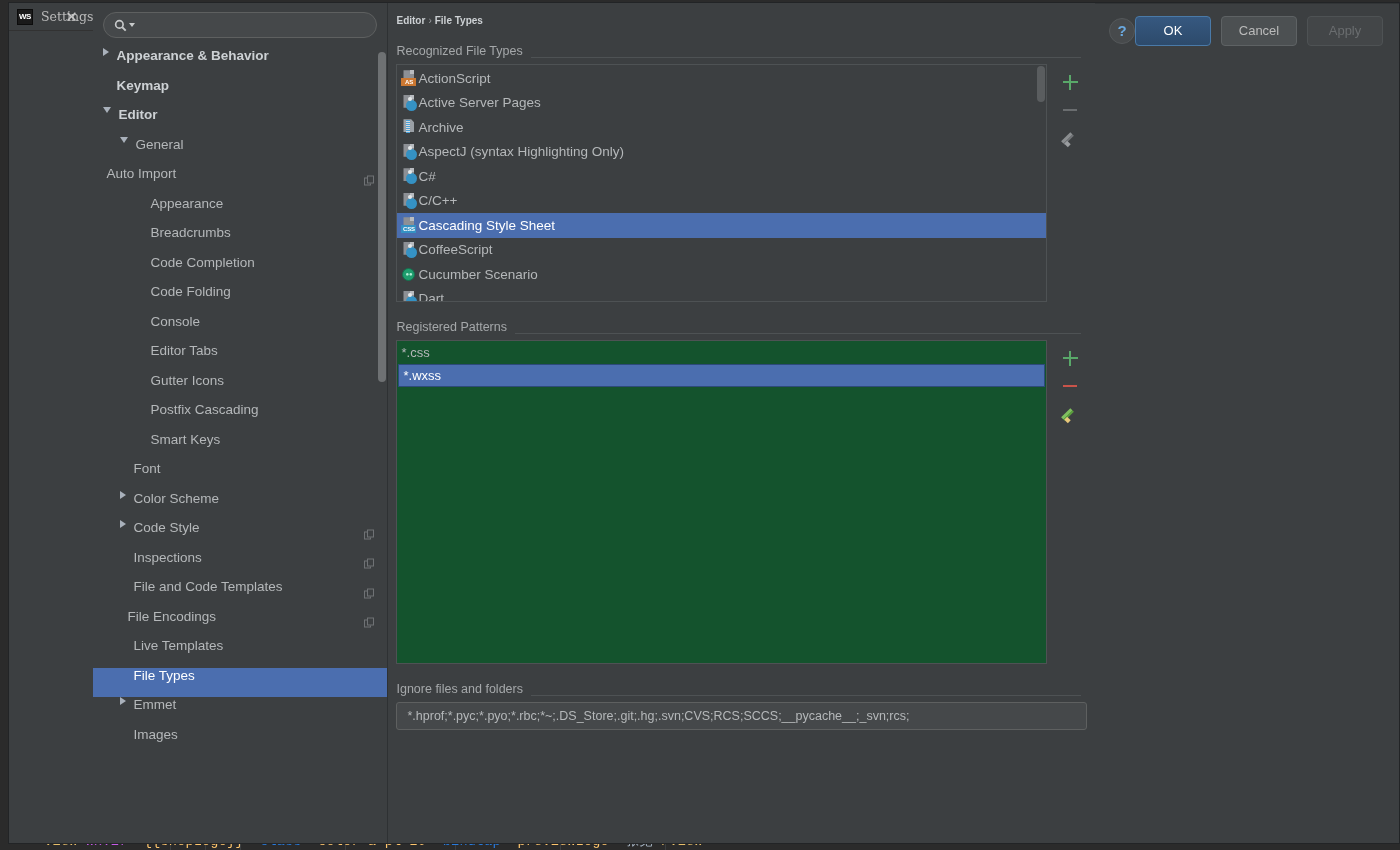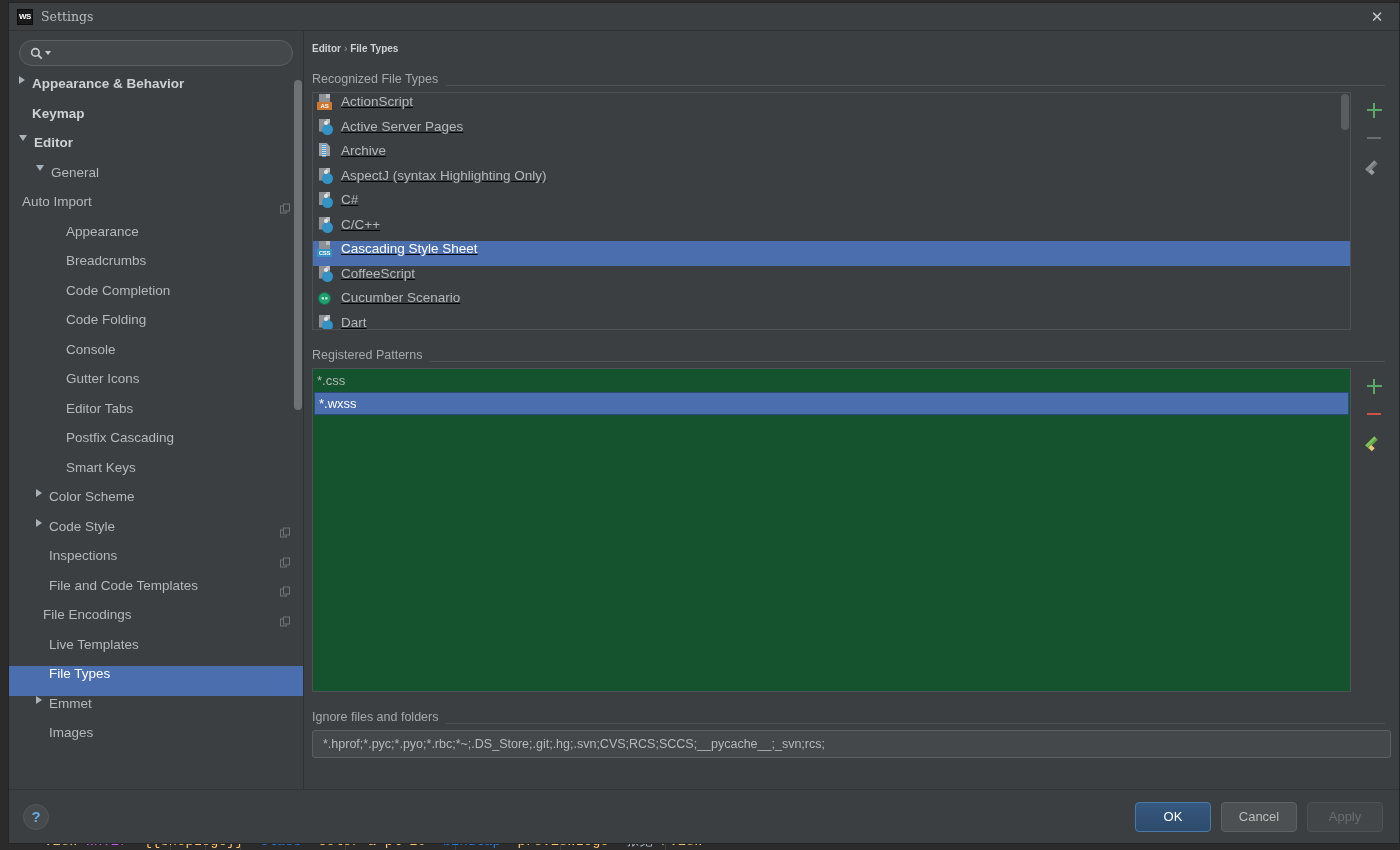--- a/index.html
+++ b/index.html
@@ -40,21 +40,21 @@
     background: #3c3f41;
   }
   .bg-vline { position: absolute; bottom: 0; width: 1px; height: 19px; background: #3c3f41; }
 
   
   #settings-window {
     position: absolute; left: 8px; top: 2px;
     width: 1392px; height: 842px;
     background: #3c3f41;
     border: 1px solid #222426;
-    display: flex; flex-direction: column;
+    display: flex; flex-direction: row;
   }
 
   
   #title-bar {
     height: 28px; background: #3c3f41;
     display: flex; align-items: center;
     flex: 0 0 28px; position: relative;
     border-bottom: 1px solid #323232;
   }
   #ws-logo {
@@ -162,22 +162,22 @@
   .panel-with-toolbar { display: flex; margin: 6px 0 0 8px; }
 
   
   #file-types-box {
     flex: 1; background: #3c3f41;
     border: 1px solid #4e5254;
     height: 238px; position: relative; overflow: hidden;
   }
   #file-types-list { padding-top: 1px; }
   .ft-row {
-    height: 24.5px; display: flex; align-items: flex-start;
-    padding-left: 4px; gap: 8px; cursor: default; text-decoration: underline;
+    height: 24.5px; display: flex; align-items: center;
+    padding-left: 4px; gap: 1px; cursor: default;
   }
   .ft-row.selected { background: #4b6eaf; }
   .ft-label { font-size: 13.5px; color: #b5b8ba; white-space: nowrap; }
   .ft-row.selected .ft-label { color: #ffffff; }
 
   
   .ft-icon { width: 16px; height: 16px; position: relative; flex: 0 0 16px; }
   .ft-icon .page {
     position: absolute; left: 2px; top: 0px; width: 11px; height: 13px;
     background: #8d9095; clip-path: polygon(0 0, 70% 0, 100% 26%, 100% 100%, 0 100%);
@@ -397,33 +397,37 @@
             <div class="tree-row" style="padding-left: 44px;">
               <span class="tree-arrow-spacer"></span>
               <span class="tree-label">Code Folding</span>
             </div>
             <div class="tree-row" style="padding-left: 44px;">
               <span class="tree-arrow-spacer"></span>
               <span class="tree-label">Console</span>
             </div>
             <div class="tree-row" style="padding-left: 44px;">
               <span class="tree-arrow-spacer"></span>
+              <span class="tree-label">Editor Tabs</span>
+            </div>
+            <div class="tree-row" style="padding-left: 44px;">
+              <span class="tree-arrow-spacer"></span>
               <span class="tree-label">Gutter Icons</span>
             </div>
             <div class="tree-row" style="padding-left: 44px;">
               <span class="tree-arrow-spacer"></span>
-              <span class="tree-label">Editor Tabs</span>
-            </div>
-            <div class="tree-row" style="padding-left: 44px;">
-              <span class="tree-arrow-spacer"></span>
               <span class="tree-label">Postfix Cascading</span>
             </div>
             <div class="tree-row" style="padding-left: 44px;">
               <span class="tree-arrow-spacer"></span>
               <span class="tree-label">Smart Keys</span>
+            </div>
+            <div class="tree-row" style="padding-left: 27px;">
+              <span class="tree-arrow-spacer"></span>
+              <span class="tree-label">Font</span>
             </div>
             <div class="tree-row" style="padding-left: 27px;">
               <span class="tree-arrow arrow-right"></span>
               <span class="tree-label">Color Scheme</span>
             </div>
             <div class="tree-row" style="padding-left: 27px;">
               <span class="tree-arrow arrow-right"></span>
               <span class="tree-label">Code Style</span>
               <span class="copy-badge">
                 <i></i>

